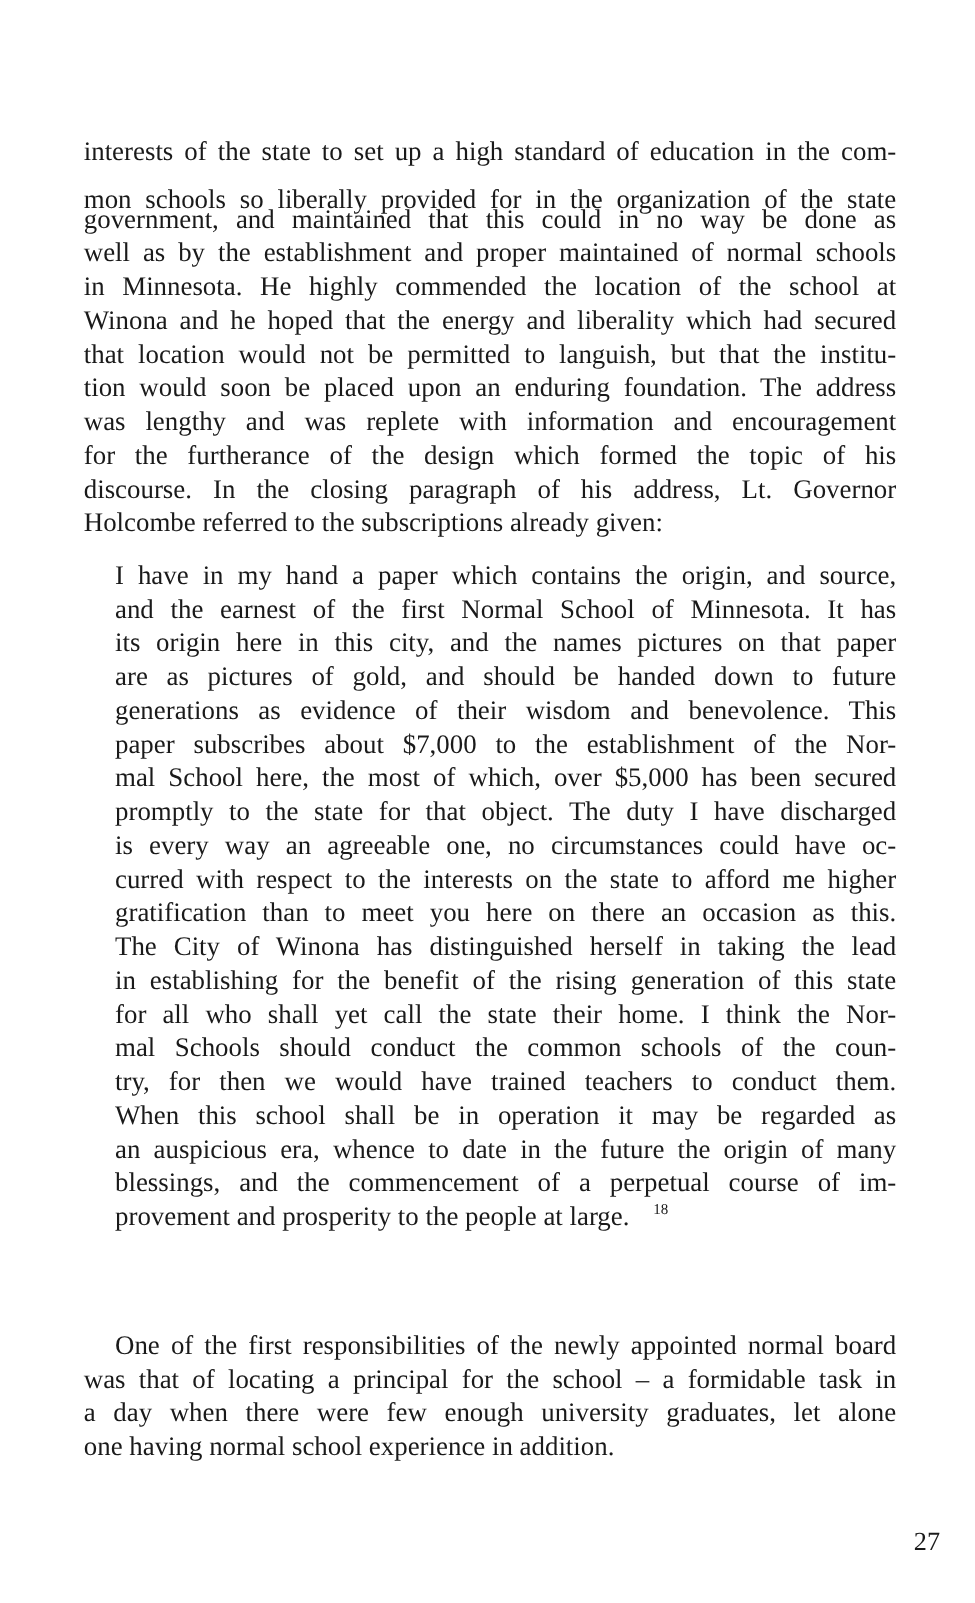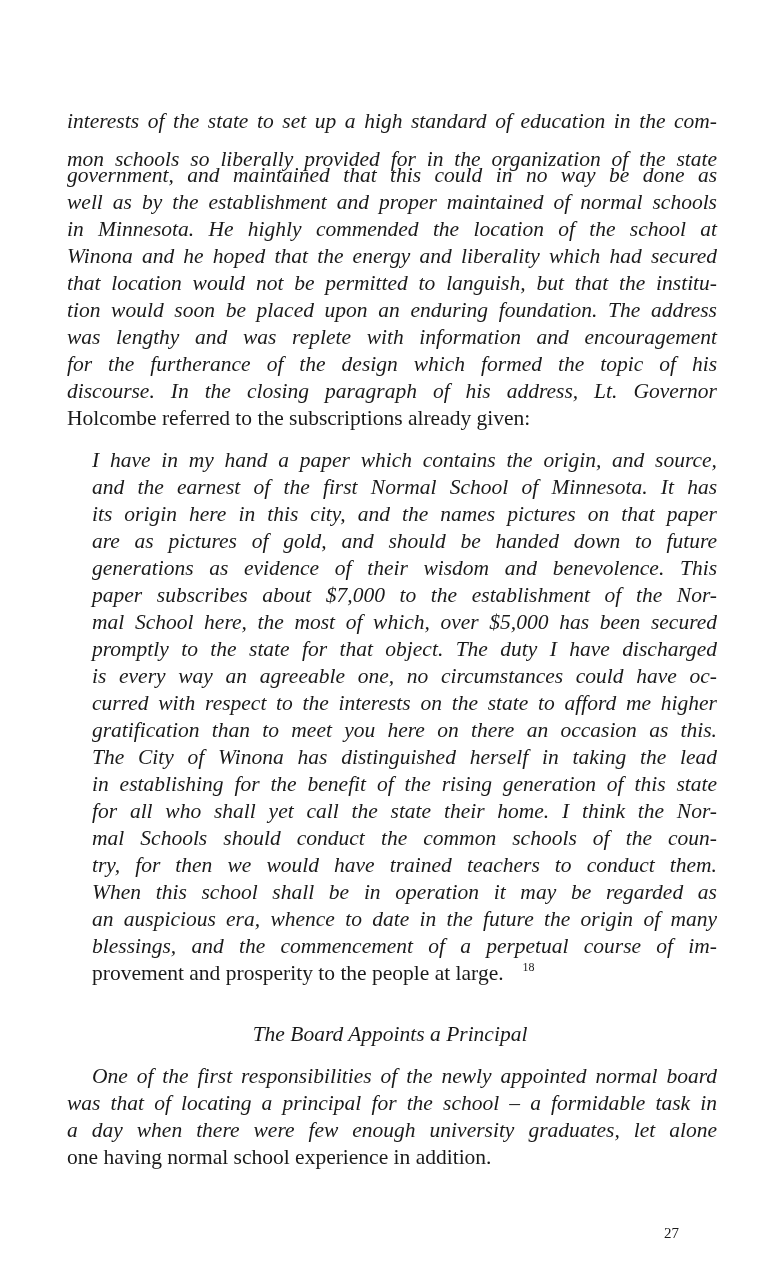--- a/index.html
+++ b/index.html
@@ -33,21 +33,20 @@
       left: 67px;
       width: 650px;
     }
     .quote-line {
       left: 92px;
       width: 625px;
     }
     .justify {
       text-align: justify;
       text-align-last: justify;
-      font-style: italic;
     }
     .heading {
       position: absolute;
       left: 0;
       width: 780px;
       top: 1021px;
       text-align: center;
       font-style: italic;
       font-size: 21.5px;
       line-height: 27px;
@@ -55,24 +54,25 @@
     .footnote-ref {
       font-size: 12px;
       vertical-align: super;
       line-height: 0;
       position: relative;
       top: -1px;
       margin-left: 19px;
     }
     .page-number {
       position: absolute;
-      left: 664px;
+      left: 692px;
       width: 60px;
       top: 1221px;
-      font-size: 15px;
+      text-align: right;
+      font-size: 21px;
       line-height: 24px;
     }
   </style>
 </head>
 <body>
 
 <div class="page">
 
   <div>
     <div class="line body-line justify" style="top:108px">interests of the state to set up a high standard of education in the com-</div>
@@ -107,21 +107,20 @@
     <div class="line quote-line justify" style="top:825px">mal Schools should conduct the common schools of the coun-</div>
     <div class="line quote-line justify" style="top:852px">try, for then we would have trained teachers to conduct them.</div>
     <div class="line quote-line justify" style="top:879px">When this school shall be in operation it may be regarded as</div>
     <div class="line quote-line justify" style="top:906px">an auspicious era, whence to date in the future the origin of many</div>
     <div class="line quote-line justify" style="top:933px">blessings, and the commencement of a perpetual course of im-</div>
     <div class="line quote-line" style="top:960px">
       <span>provement and prosperity to the people at large.</span><span class="footnote-ref">18</span>
     </div>
   </div>
 
-  <div class="heading">The Board Appoints a Principal</div>
 
   <div>
     <div class="line body-line justify" style="top:1063px; left:92px; width:625px">One of the first responsibilities of the newly appointed normal board</div>
     <div class="line body-line justify" style="top:1090px">was that of locating a principal for the school – a formidable task in</div>
     <div class="line body-line justify" style="top:1117px">a day when there were few enough university graduates, let alone</div>
     <div class="line body-line" style="top:1144px">one having normal school experience in addition.</div>
   </div>
 
   <div class="page-number">27</div>
 

